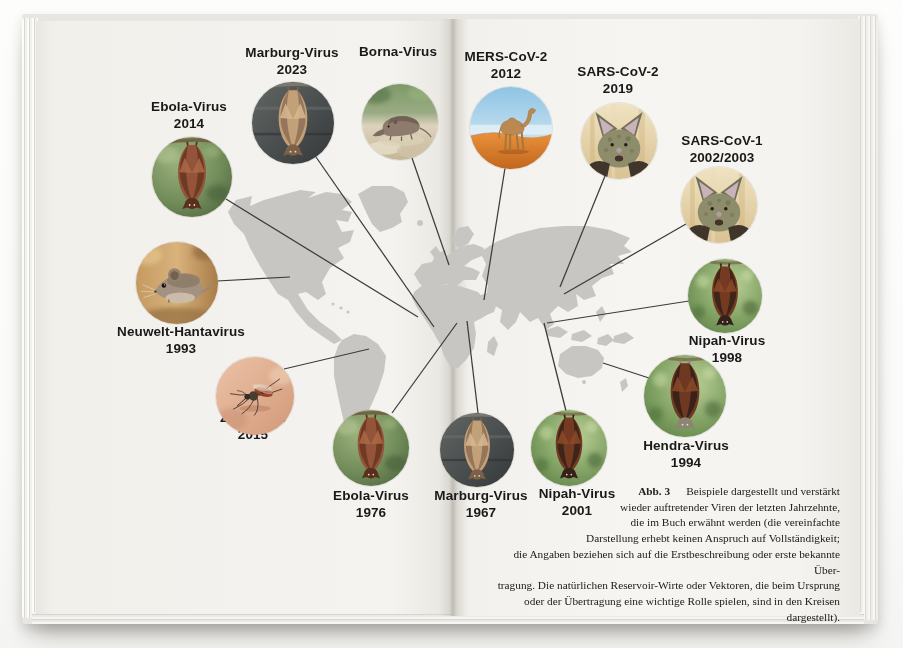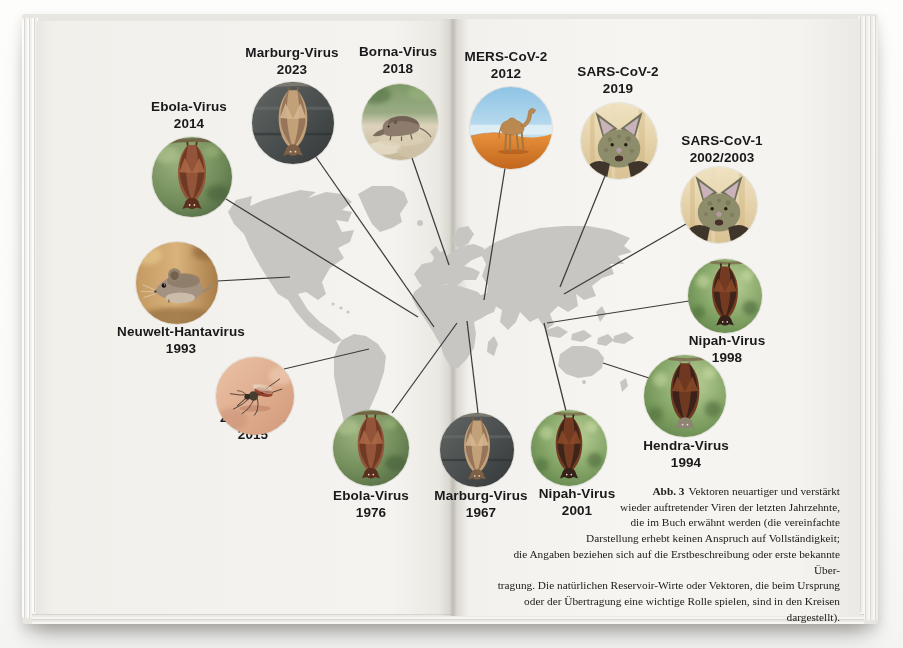--- a/index.html
+++ b/index.html
@@ -30,21 +30,21 @@
   .vlabel{position:absolute;width:180px;margin-left:-90px;text-align:center;
           font-size:13.5px;line-height:16.5px;color:#1a191a;letter-spacing:.1px;font-weight:bold;}
   
   .bat-ebola{--b1:#94543a;--b2:#6e3a24;--b3:#ad6a46;--b4:#5a2f1d;}
   .bat-marburg{--b1:#c2a078;--b2:#96755a;--b3:#d6b990;--b4:#7e6046;}
   .bat-nipah{--b1:#743b22;--b2:#3f241a;--b3:#8d4a28;--b4:#35201a;}
   .bat-hendra{--b1:#6e3920;--b2:#3a221a;--b3:#8a4a28;--b4:#8d8474;}
   
   .caption{position:absolute;left:486px;top:484px;width:354px;text-align:right;
            font-family:"Liberation Serif", serif;font-size:11.3px;line-height:15.7px;color:#23201c;}
-  .cap-bold{font-weight:bold;margin-right:4px;}
+  .cap-bold{font-weight:bold;margin-right:16px;}
 </style>
 </head>
 <body>
 
 <svg width="0" height="0" style="position:absolute" aria-hidden="true">
   <defs>
     <radialGradient id="gGreen" cx="35%" cy="30%" r="90%">
         <stop offset="0" stop-color="#9db37e"></stop>
         <stop offset=".6" stop-color="#6f8a58"></stop>
         <stop offset="1" stop-color="#4c6340"></stop>
@@ -226,21 +226,20 @@
       <svg viewBox="0 0 100 100">
           <use href="#bgDark"></use>
           <use href="#sym-bat" class="bat-marburg"></use>
         </svg>
     </div>
   </div>
 
   <div>
     <div class="vlabel" style="left:398px;top:44px">
       <div>Borna-Virus</div>
-      <div>2018</div>
     </div>
     <div class="vcircle" style="left:362px;top:84px;width:76px;height:76px">
       <svg viewBox="0 0 100 100">
         <rect width="100" height="100" fill="url(#gStone)"></rect>
         <ellipse cx="18" cy="14" rx="20" ry="12" fill="#4f6e42" opacity=".55" filter="url(#soft)"></ellipse>
         <ellipse cx="78" cy="12" rx="18" ry="10" fill="#9ab780" opacity=".5" filter="url(#soft)"></ellipse>
         <ellipse cx="30" cy="84" rx="22" ry="9" fill="#e7dec8" opacity=".8"></ellipse>
         <ellipse cx="70" cy="88" rx="24" ry="10" fill="#cfc2a6" opacity=".8"></ellipse>
         <ellipse cx="52" cy="74" rx="30" ry="8" fill="#dbd1b8" opacity=".7"></ellipse>
         <path d="M27,63 Q25,50 38,45 Q54,39 67,45 Q77,50 76,57 Q75,64 64,66 Q46,70 34,68 Q27,66 27,63 Z" fill="#8d7b6d"></path>
@@ -428,21 +427,21 @@
     </div>
     <div class="vcircle" style="left:531px;top:410px;width:76px;height:76px">
       <svg viewBox="0 0 100 100">
           <use href="#bgGreen2"></use>
           <use href="#sym-bat" class="bat-nipah"></use>
         </svg>
     </div>
   </div>
 
   <div class="caption">
-    <div><b class="cap-bold">Abb. 3</b><span>Vektoren neuartiger und verstärkt</span></div>
+    <div><b class="cap-bold">Abb. 3</b><span>Beispiele dargestellt und verstärkt</span></div>
     <div>wieder auftretender Viren der letzten Jahrzehnte,</div>
     <div>die im Buch erwähnt werden (die vereinfachte</div>
     <div>Darstellung erhebt keinen Anspruch auf Vollständigkeit;</div>
     <div>die Angaben beziehen sich auf die Erstbeschreibung oder erste bekannte Über-</div>
     <div>tragung. Die natürlichen Reservoir-Wirte oder Vektoren, die beim Ursprung</div>
     <div>oder der Übertragung eine wichtige Rolle spielen, sind in den Kreisen dargestellt).</div>
   </div>
 
 </div>
 

